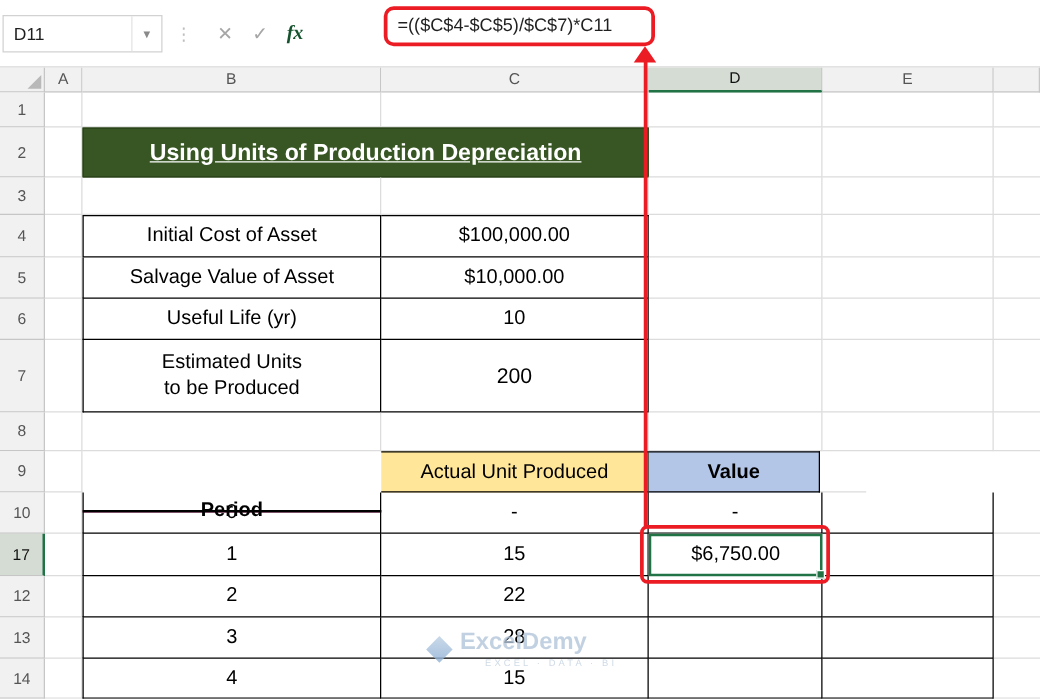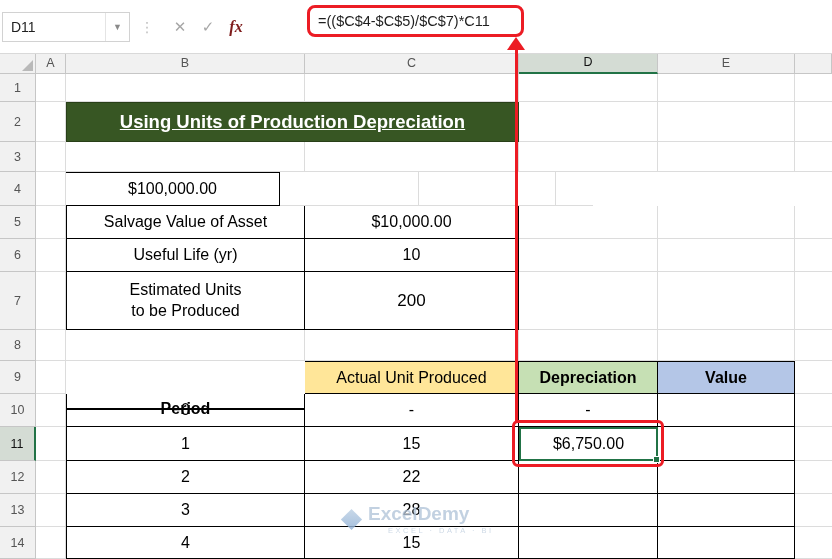--- a/index.html
+++ b/index.html
@@ -21,21 +21,21 @@
     border: 1px solid #d2d2d2; display: flex; align-items: center;
     padding-left: 8px; font-size: 14px; color: #1f1f1f; background: #fff;
   }
   #namebox .caret {
     margin-left: auto; font-size: 9px; color: #8a8a8a;
     border-left: 1px solid #e4e4e4; height: 100%;
     display: flex; align-items: center; padding: 0 7px;
   }
   #grip { color: #bdbdbd; font-size: 14px; margin: 0 12px 0 10px; }
   .fbtn { width: 28px; text-align: center; font-size: 15px; color: #a6a6a6; cursor: default; }
-  #fx-btn { color: #7f1d1d; font-family: "Liberation Serif", serif; font-style: italic; font-weight: bold; font-size: 16px; }
+  #fx-btn { color: #14532d; font-family: "Liberation Serif", serif; font-style: italic; font-weight: bold; font-size: 16px; }
   #formula-text {
     position: absolute; left: 318px; top: 0; height: 42px;
     display: flex; align-items: center; font-size: 14.5px; color: #1f1f1f;
   }
 
   
   #sheet { position: absolute; top: 52px; left: 0; width: 832px; }
   .r { display: flex; }
   .c {
     border-right: 1px solid #dcdcdc; border-bottom: 1px solid #dcdcdc;
@@ -171,20 +171,21 @@
     <div class="c wB"></div>
     <div class="c wC"></div>
     <div class="c wD"></div>
     <div class="c wE"></div>
     <div class="c wF"></div>
   </div>
 
   <div class="r" style="height:34px">
     <div class="c hd wG">4</div>
     <div class="c wA"></div>
+    <div class="c wB bb bl bt">Initial Cost of Asset</div>
     <div class="c wC bb bt">$100,000.00</div>
     <div class="c wD"></div>
     <div class="c wE"></div>
     <div class="c wF"></div>
   </div>
 
   <div class="r" style="height:33px">
     <div class="c hd wG">5</div>
     <div class="c wA"></div>
     <div class="c wB bb bl">Salvage Value of Asset</div>
@@ -223,37 +224,36 @@
     <div class="c wD"></div>
     <div class="c wE"></div>
     <div class="c wF"></div>
   </div>
 
   <div class="r" style="height:33px">
     <div class="c hd wG">9</div>
     <div class="c wA"></div>
     <div class="c wB bb bl bt h-period">Period</div>
     <div class="c wC bb bt h-units">Actual Unit Produced</div>
-    <div class="c wD bb bt h-dep">Depreciation</div>
     <div class="c wE bb bt h-val">Value</div>
     <div class="c wF"></div>
   </div>
 
   <div class="r" style="height:33px">
     <div class="c hd wG">10</div>
     <div class="c wA"></div>
     <div class="c wB bb bl">0</div>
     <div class="c wC bb">-</div>
     <div class="c wD bb">-</div>
     <div class="c wE bb"></div>
     <div class="c wF"></div>
   </div>
 
   <div class="r" style="height:34px">
-    <div class="c hd wG sel-gut">11</div>
+    <div class="c hd wG sel-gut">17</div>
     <div class="c wA"></div>
     <div class="c wB bb bl">1</div>
     <div class="c wC bb">15</div>
     <div class="c wD bb active">
       <span>$6,750.00</span>
       <span class="handle"></span>
     </div>
     <div class="c wE bb"></div>
     <div class="c wF"></div>
   </div>

